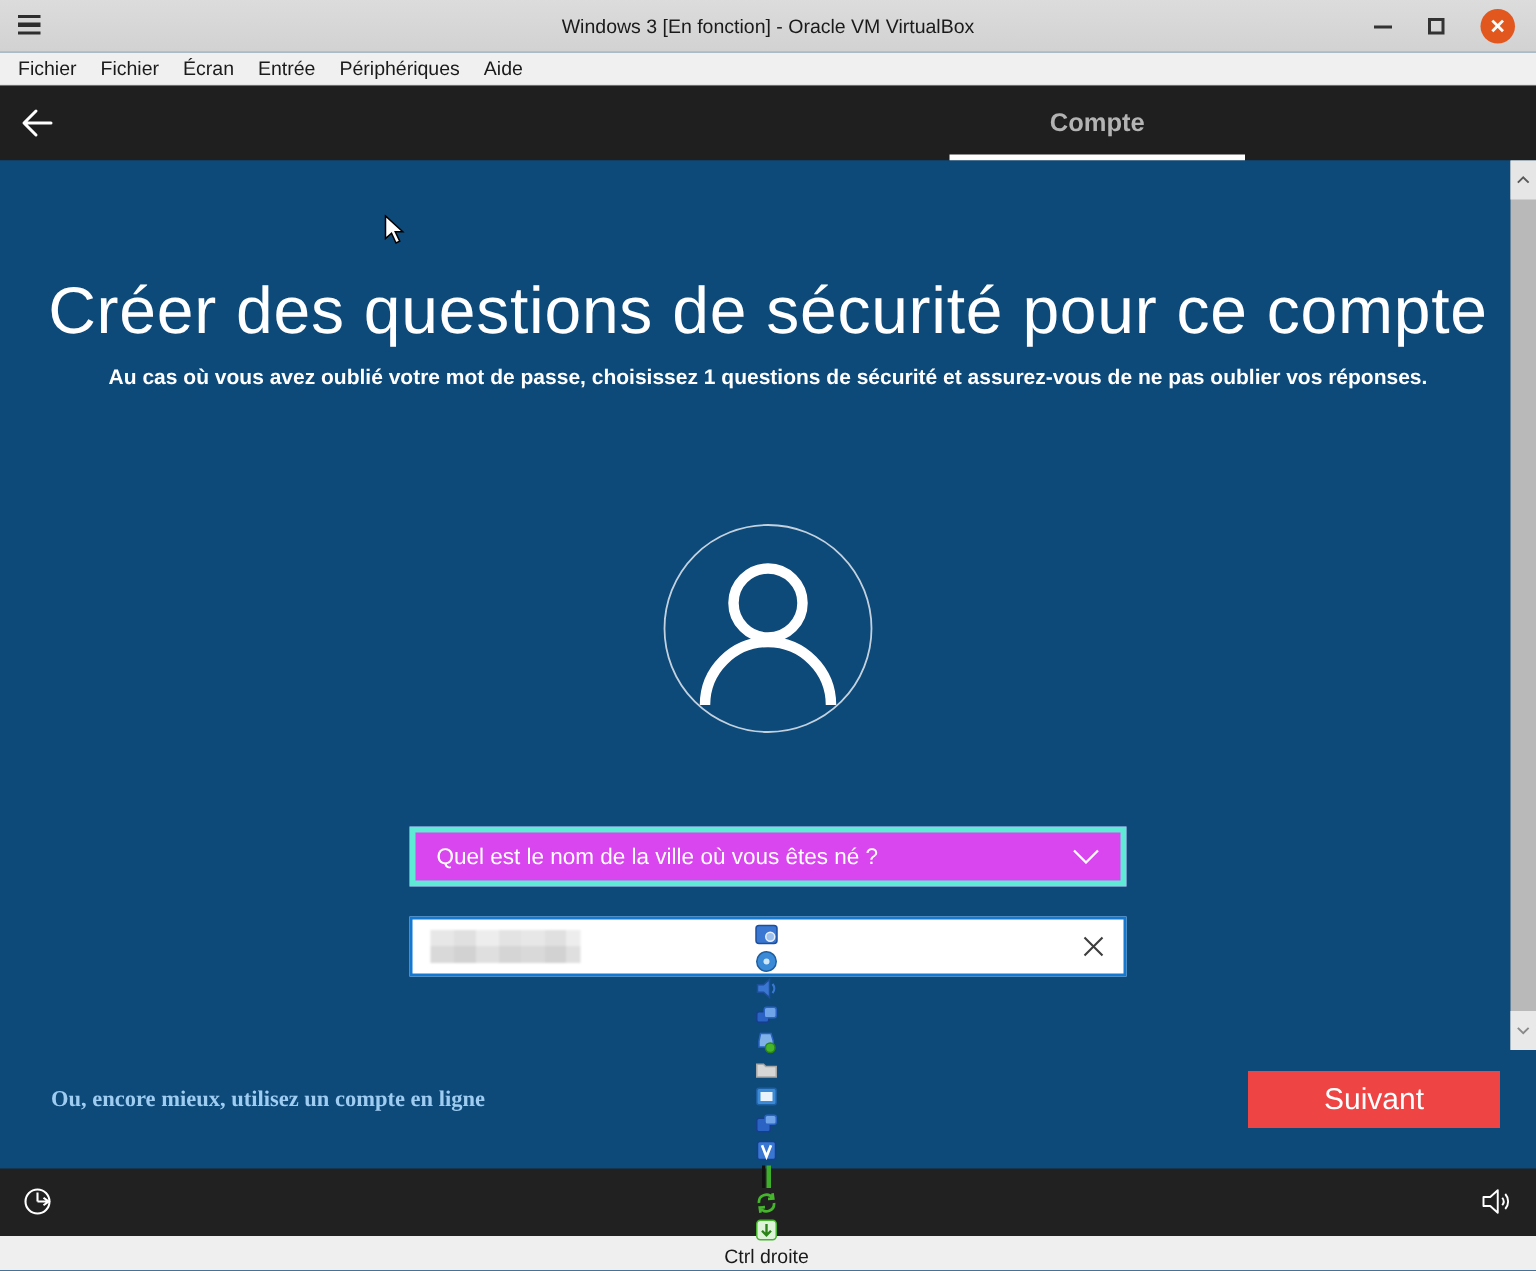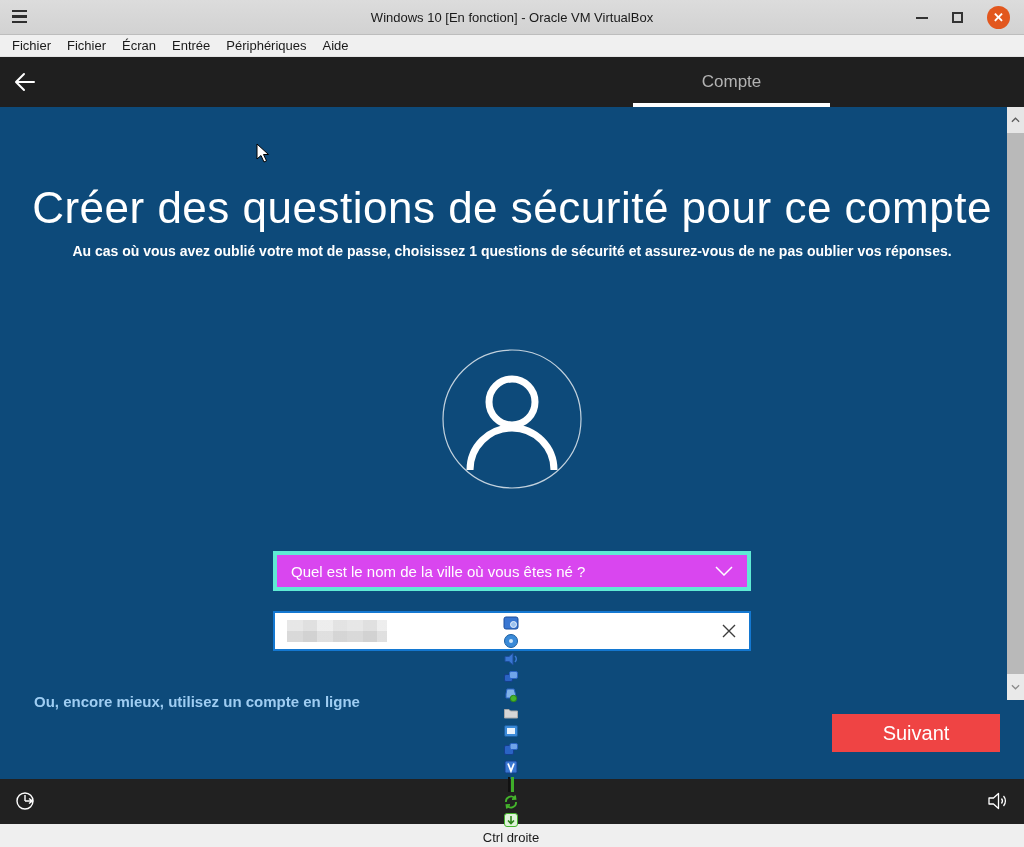--- a/index.html
+++ b/index.html
@@ -22,21 +22,21 @@
 
   
   .vbox-menubar{ position:absolute; left:0; top:35px; width:1024px; height:22px; background:#f0f0f0;
     display:flex; align-items:center; padding-left:4px; border-bottom:1px solid #e3e3e3; }
   .menu-item{ font-size:13px; color:#1a1a1a; padding:0 8px; }
 
   
   .oobe-header{ position:absolute; left:0; top:57px; width:1024px; height:50px; background:#1f1f1f; }
   .back-arrow{ position:absolute; left:13px; top:13px; width:24px; height:24px; }
   .tab-compte{ position:absolute; left:633px; top:0; width:197px; height:50px; display:flex;
-    align-items:center; justify-content:center; font-size:17px; color:#b3b3b3; }
+    align-items:center; justify-content:center; font-size:17px; color:#b3b3b3;font-weight:bold; }
   .tab-underline{ position:absolute; left:633px; bottom:0; width:197px; height:4px; background:#ffffff; }
 
   
   .oobe-main{ position:absolute; left:0; top:107px; width:1024px; height:672px; background:#0d4a7a; color:#fff; }
   .cursor{ position:absolute; left:256px; top:36px; }
   .page-title{ position:absolute; left:0; top:76px; width:1024px; text-align:center;
     font-size:44px; font-weight:300; letter-spacing:.5px; white-space:nowrap; }
   .page-subtitle{ position:absolute; left:0; top:136px; width:1024px; text-align:center;
     font-size:14px; font-weight:bold; white-space:nowrap; }
   .avatar{ position:absolute; left:442px; top:242px; width:140px; height:140px; }
@@ -49,21 +49,21 @@
 
   .answer-wrap{ position:absolute; left:273px; top:504px; width:478px; height:40px;
     background:#ffffff; border:2px solid #1478d1; display:flex; align-items:center; padding:0 12px; }
   .redacted{ width:100px; height:22px; margin-right:auto;
     background-image:
       repeating-linear-gradient(0deg, rgba(205,205,205,.45) 0 11px, rgba(236,236,236,.45) 11px 22px),
       repeating-linear-gradient(90deg, #e3e3e3 0 16px, #d6d6d6 16px 30px, #efefef 30px 46px, #dcdcdc 46px 60px);
     filter:blur(.6px); }
   .clear-x{ width:16px; height:16px; }
 
-  .online-link{ position:absolute; left:34px; top:586px; font-size:15px; font-weight:bold; color:#9fcdf2; }
+  .online-link{ position:absolute; left:34px; top:618px; font-size:15px; font-weight:bold; color:#9fcdf2;font-family:Liberation Serif, serif; }
   .next-btn{ position:absolute; left:832px; top:607px; width:168px; height:38px; background:#ef4444;
     color:#fff; font-size:20px; display:flex; align-items:center; justify-content:center; border:none; }
 
   
   .scrollbar{ position:absolute; right:0; top:0; width:17px; height:593px; background:#b9b9b9; }
   .sb-btn{ position:absolute; left:0; width:17px; height:26px; background:#e6e6e6;
     display:flex; align-items:center; justify-content:center; }
   .sb-btn.up{ top:0; } .sb-btn.down{ bottom:0; background:#e9e9e9; }
   .sb-btn svg{ width:9px; height:6px; }
 
@@ -85,21 +85,21 @@
 </style>
 </head>
 <body>
 
 <div class="vbox-titlebar">
   <div class="hamburger">
       <span></span>
       <span></span>
       <span></span>
     </div>
-  <div class="vbox-title">Windows 10 [En fonction] - Oracle VM VirtualBox</div>
+  <div class="vbox-title">Windows 3 [En fonction] - Oracle VM VirtualBox</div>
   <div class="win-controls">
     <div class="btn-min"></div>
     <div class="btn-max"></div>
     <div class="btn-close">✕</div>
   </div>
 </div>
 
 <div class="vbox-menubar">
   <span class="menu-item">Fichier</span>
   <span class="menu-item">Fichier</span>

